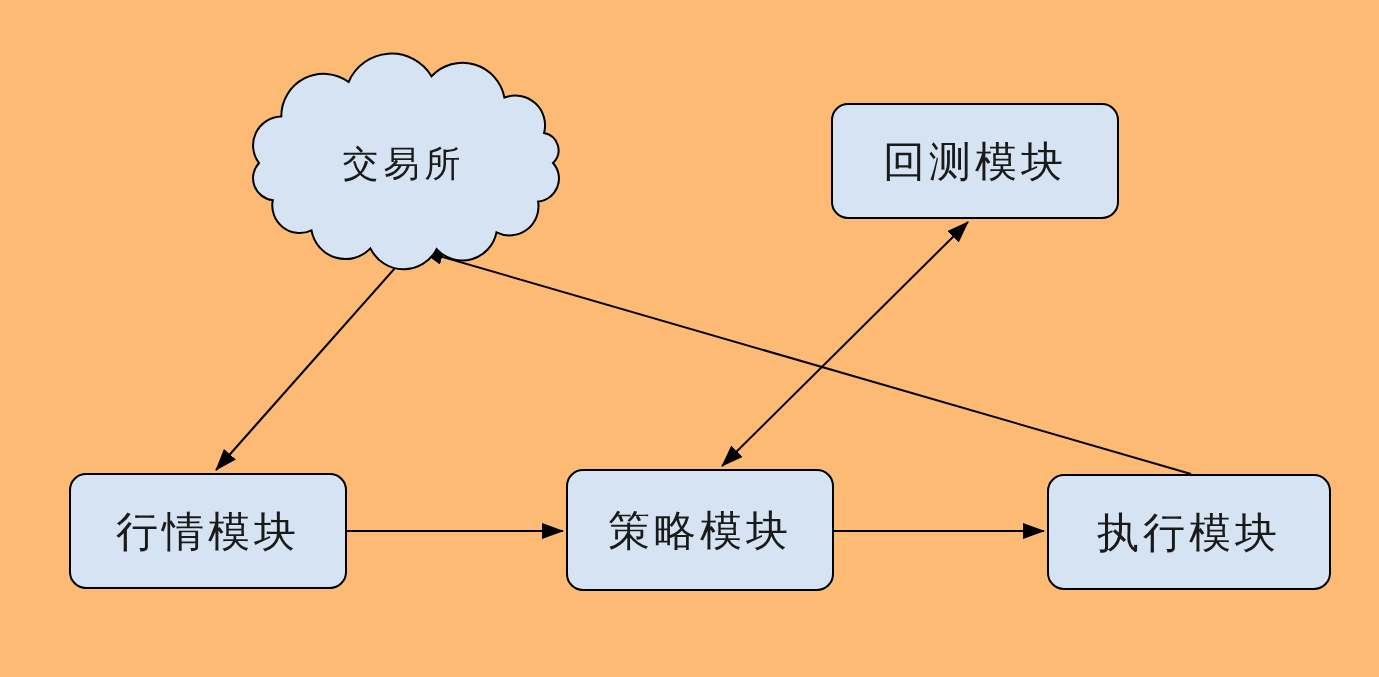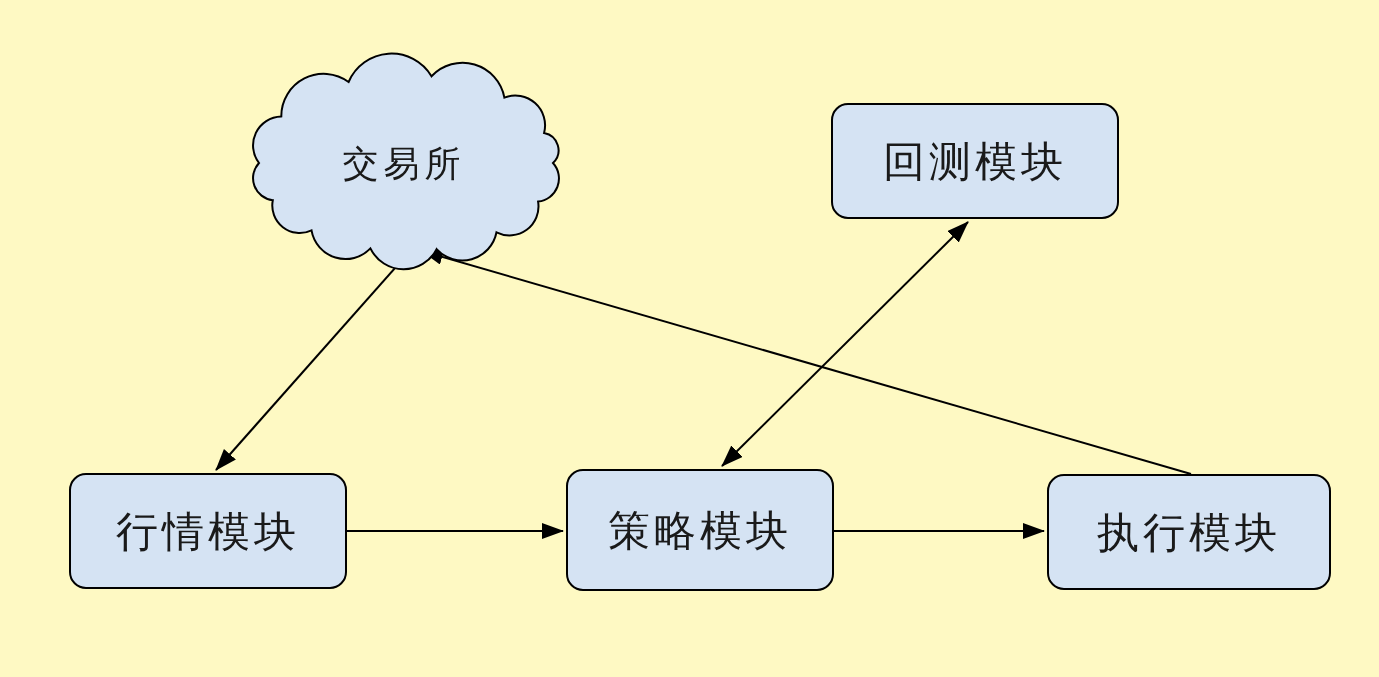--- a/index.html
+++ b/index.html
@@ -8,21 +8,21 @@
     background: #ffffff;
     width: 1379px;
     height: 677px;
     overflow: hidden;
     font-family: "Liberation Serif", serif;
   }
   .canvas {
     position: relative;
     width: 1379px;
     height: 677px;
-    background: #fef9c3;
+    background: #fdba74;
   }
   svg { display: block; }
   .edge {
     stroke-width: 2;
     fill: none;
   }
   .shape {
     stroke: #000000;
     stroke-width: 2;
   }

